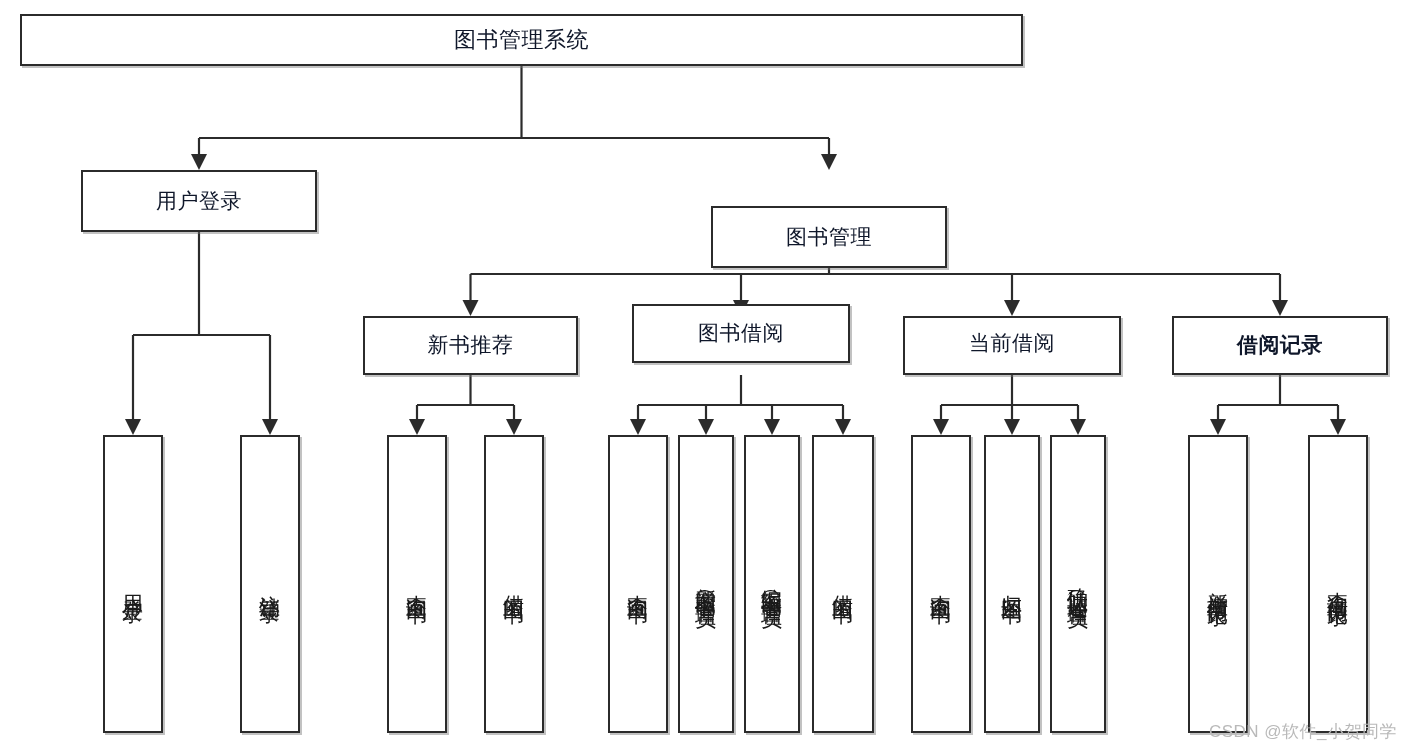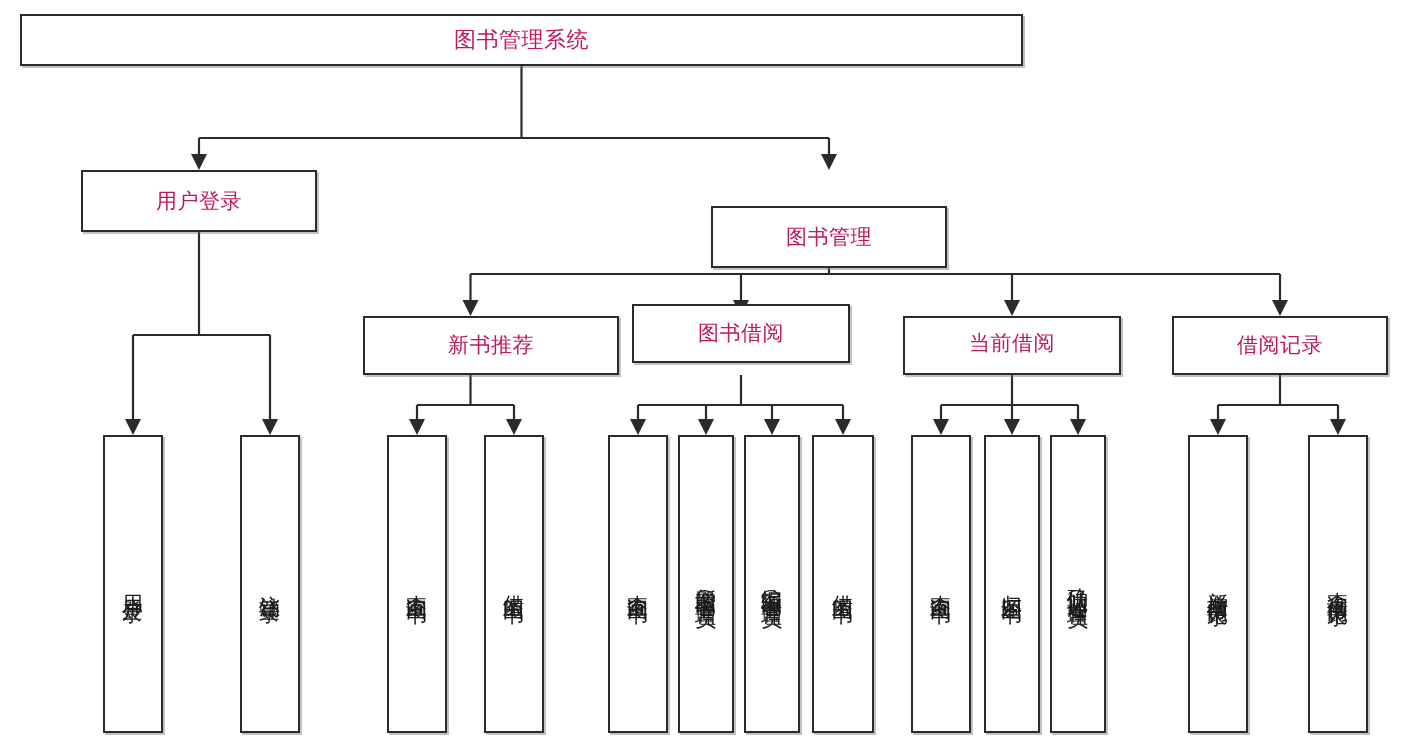--- a/index.html
+++ b/index.html
@@ -24,21 +24,21 @@
     box-sizing: border-box;
     background: #ffffff;
     border: 2px solid #2b2b2b;
     display: flex;
     align-items: center;
     justify-content: center;
     box-shadow: 2px 2px 0 rgba(120,120,120,0.45);
   }
   .node-label-h {
     font-size: 21px;
-    color: #be185d;
+    color: #0f172a;
     line-height: 1.15;
     white-space: nowrap;
     letter-spacing: 0.5px;
   }
   .node-label-v {
     font-size: 21px;
     color: #1a1a1a;
     writing-mode: vertical-rl;
     text-orientation: upright;
     letter-spacing: 3px;
@@ -136,30 +136,30 @@
   <div id="node-layer">
       <div class="node-box node-root" style="left: 20px; top: 14px; width: 1003px; height: 52px;">
         <span class="node-label-h">图书管理系统</span>
       </div>
       <div class="node-box" style="left: 81px; top: 170px; width: 236px; height: 62px;">
         <span class="node-label-h">用户登录</span>
       </div>
       <div class="node-box" style="left: 711px; top: 170px; width: 236px; height: 62px; margin-top: 36px;">
         <span class="node-label-h">图书管理</span>
       </div>
-      <div class="node-box" style="left: 363px; top: 316px; width: 256px; height: 59px;">
+      <div class="node-box" style="left: 363px; top: 316px; width: 215px; height: 59px;">
         <span class="node-label-h">新书推荐</span>
       </div>
       <div class="node-box" style="left: 632px; top: 304px; width: 218px; height: 59px;">
         <span class="node-label-h">图书借阅</span>
       </div>
       <div class="node-box" style="left: 903px; top: 316px; width: 218px; height: 59px; font-family: Liberation Mono, monospace;">
         <span class="node-label-h">当前借阅</span>
       </div>
-      <div class="node-box" style="left: 1172px; top: 316px; width: 216px; height: 59px;">
+      <div class="node-box" style="left: 1172px; top: 316px; width: 216px; height: 59px; font-weight: bold;">
         <span class="node-label-h">借阅记录</span>
       </div>
       <div class="node-box" style="left: 103px; top: 435px; width: 60px; height: 298px;">
         <span class="node-label-v">用户登录</span>
       </div>
       <div class="node-box" style="left: 240px; top: 435px; width: 60px; height: 298px;">
         <span class="node-label-v">注销登录</span>
       </div>
       <div class="node-box" style="left: 387px; top: 435px; width: 60px; height: 298px;">
         <span class="node-label-v">查询图书</span>
@@ -188,13 +188,14 @@
       <div class="node-box" style="left: 1050px; top: 435px; width: 56px; height: 298px;">
         <span class="node-label-v">确认归还（管理员）</span>
       </div>
       <div class="node-box" style="left: 1188px; top: 435px; width: 60px; height: 298px;">
         <span class="node-label-v">新增借阅记录</span>
       </div>
       <div class="node-box" style="left: 1308px; top: 435px; width: 60px; height: 298px;">
         <span class="node-label-v">查询借阅记录</span>
       </div>
     </div>
+  <div class="watermark">CSDN @软件_小贺同学</div>
 </div>
 
 </body></html>

